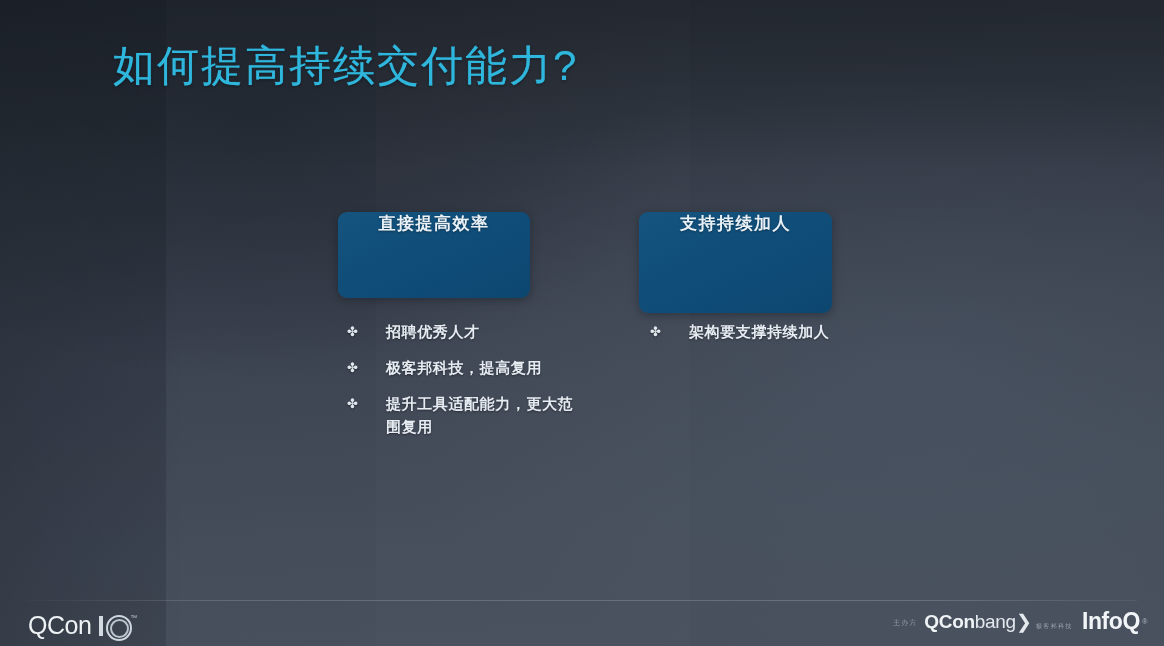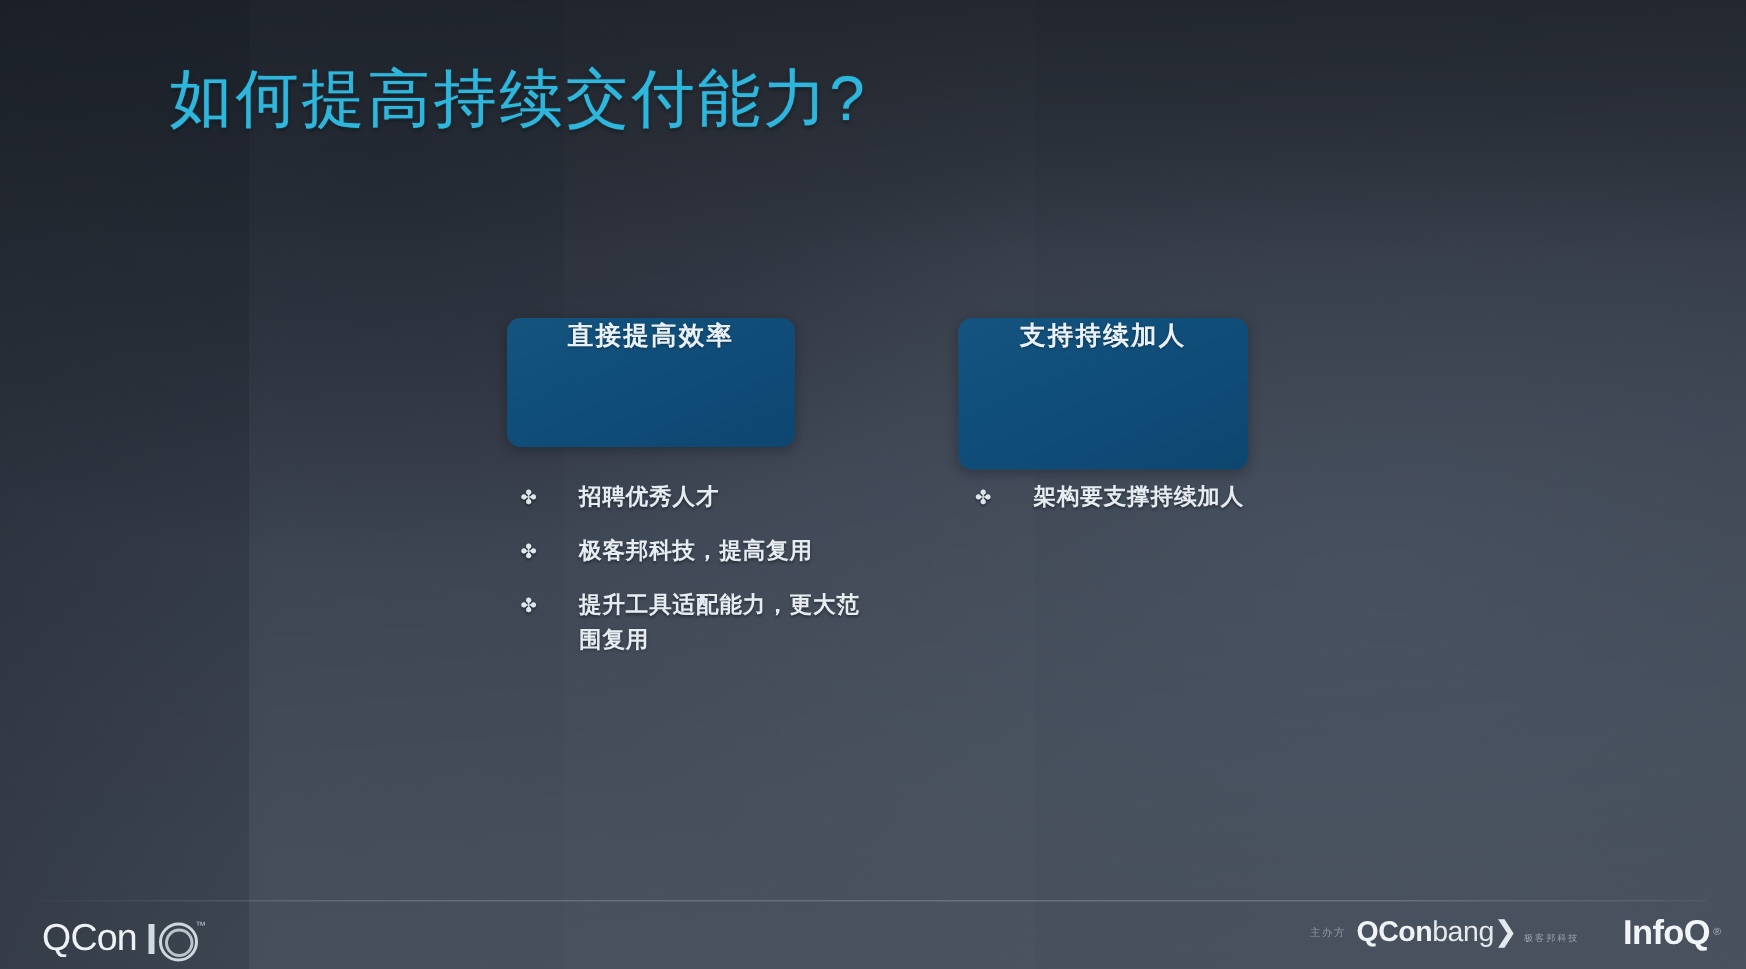--- a/index.html
+++ b/index.html
@@ -189,21 +189,20 @@
     line-height: 7px;
     margin-top: 1px;
   }
   #sponsor .infoq {
     position: relative;
     font-size: 23px;
     font-weight: 700;
     color: #f2f5f8;
     letter-spacing: -0.4px;
     line-height: 24px;
-    margin-left: 20px;
   }
   #sponsor .infoq .tm {
     position: absolute;
     right: -7px;
     top: 1px;
     font-size: 7px;
     font-weight: 400;
     color: #aeb8c2;
   }
 </style>

